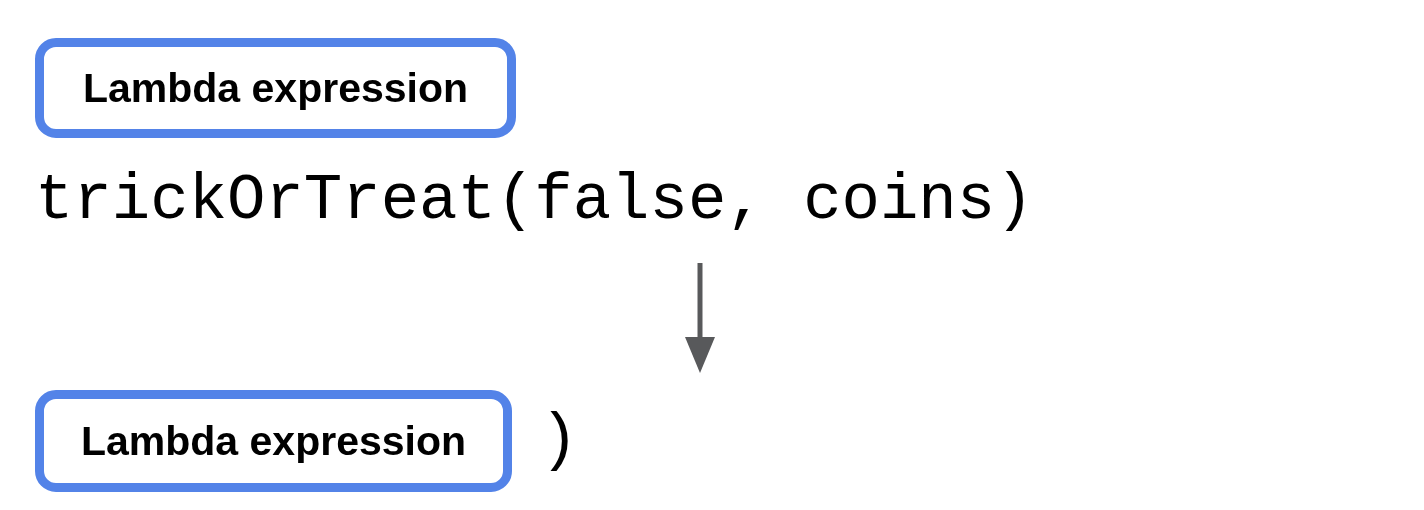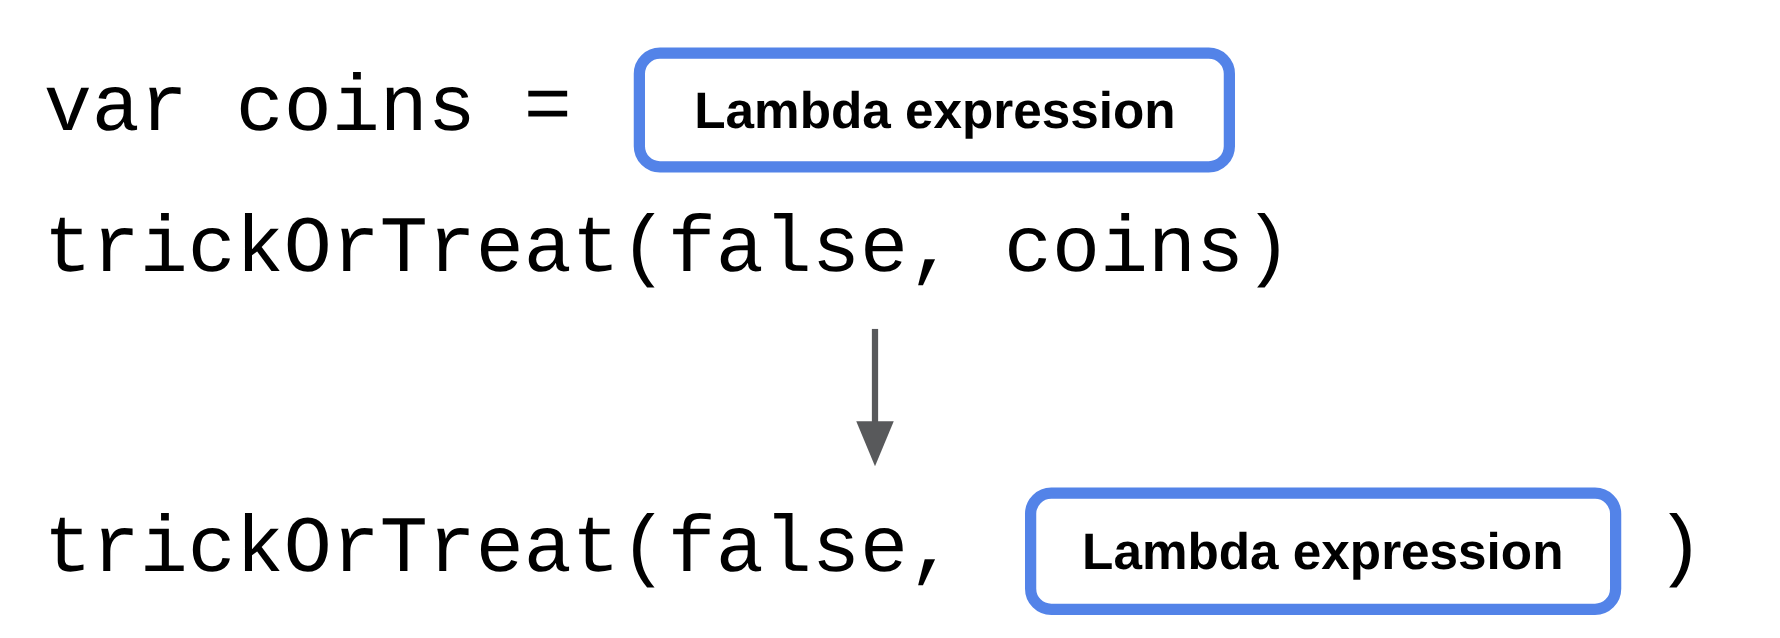--- a/index.html
+++ b/index.html
@@ -59,36 +59,34 @@
     top: 263px;
     width: 36px;
     height: 110px;
     color: var(--arrow, #58595b);
   }
 </style>
 </head>
 <body>
 
 <div class="row" id="line-assignment">
-  <span class="code">var coins =</span>
   <span class="badge badge-1">
     <span class="badge-label">Lambda expression</span>
   </span>
 </div>
 
 <div class="row" id="line-call-before">
   <span class="code">trickOrTreat(false, coins)</span>
 </div>
 
 <div class="arrow-wrap">
   <svg width="36" height="110" viewBox="0 0 36 110" aria-hidden="true">
     <path d="M18 0 L18 78" stroke="currentColor" stroke-width="5" fill="none"></path>
     <polygon points="3,74 33,74 18,110" fill="currentColor"></polygon>
   </svg>
 </div>
 
 <div class="row" id="line-call-after">
-  <span class="code code-prefix">trickOrTreat(false,</span>
   <span class="badge badge-2">
     <span class="badge-label">Lambda expression</span>
   </span>
   <span class="code code-suffix">)</span>
 </div>
 
 </body></html>

